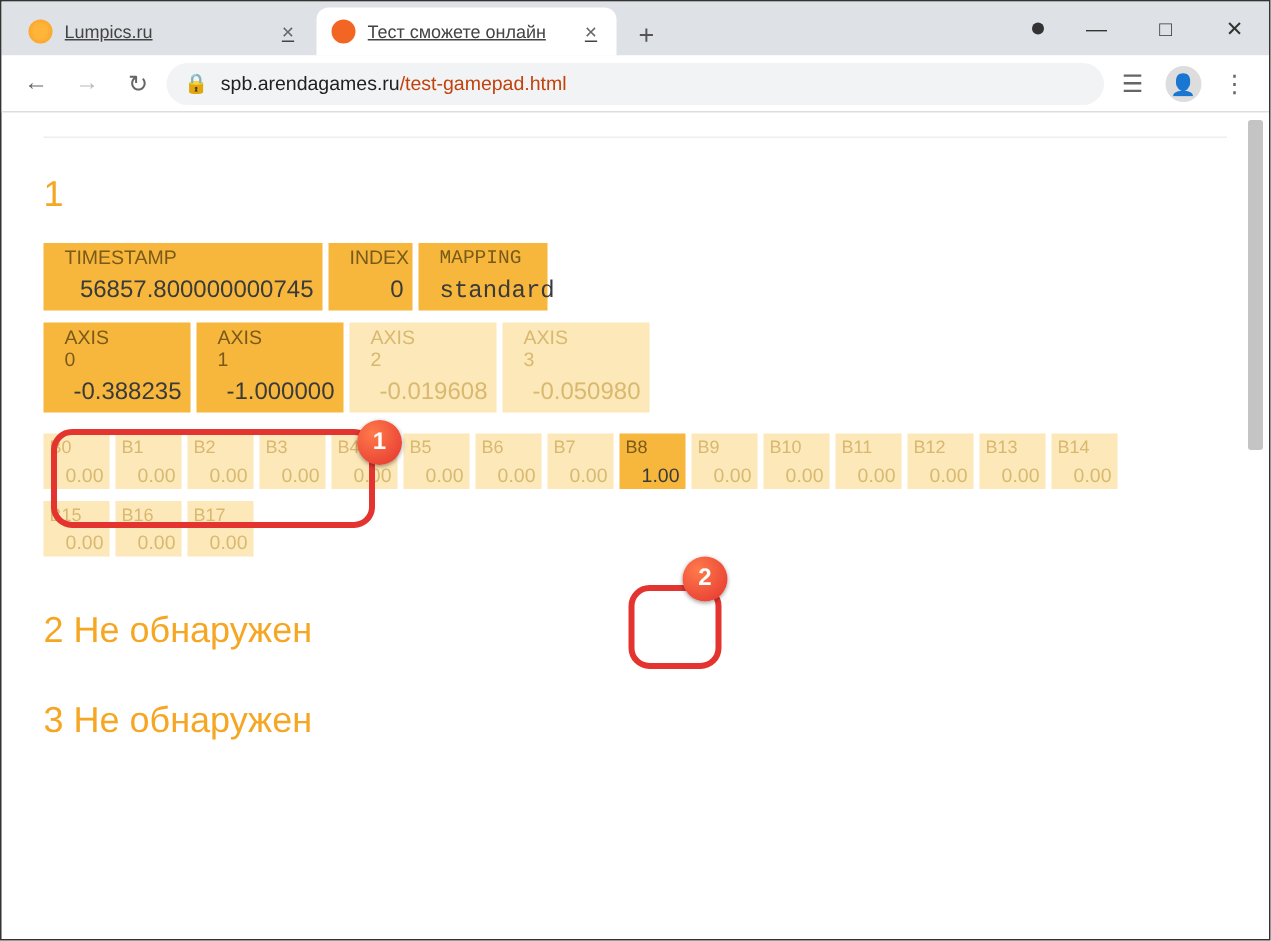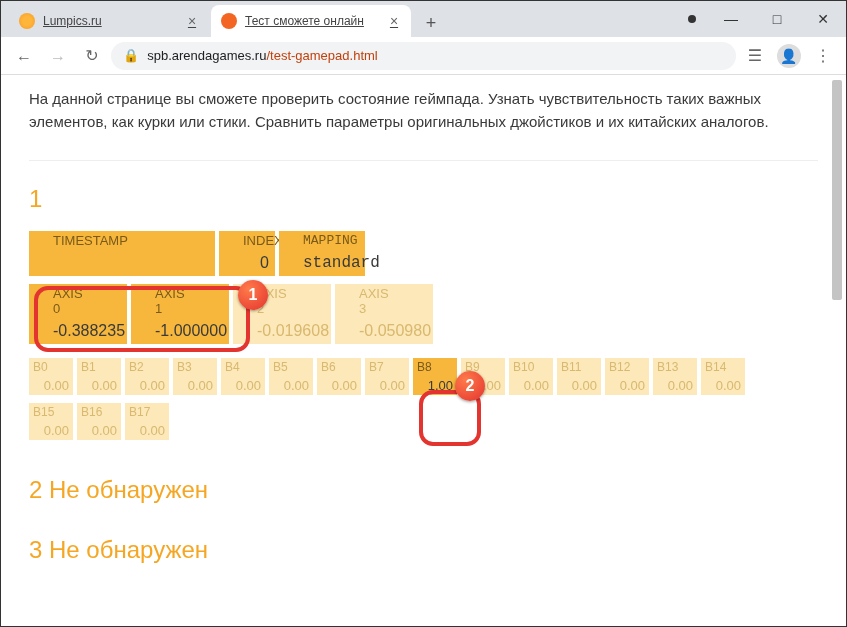--- a/index.html
+++ b/index.html
@@ -28,21 +28,21 @@
   .addr-path { color: #c2410c; margin-top: 48px; }
   .tool-icon { width: 30px; height: 30px; display: flex; align-items: center; justify-content: center; color: #666; }
   .avatar { width: 24px; height: 24px; border-radius: 50%; background: #ddd; display: flex; align-items: center; justify-content: center; font-size: 14px; }
   
   
   .page { padding: 12px 28px; position: relative; }
   .desc { font-size: 15px; color: #3a3a3a; line-height: 1.55; margin-bottom: 26px; }
   .sec-title { color: #f5a623; font-size: 24px; font-weight: 400; margin-bottom: 18px; }
   
   .row { display: flex; gap: 4px; margin-bottom: 8px; flex-wrap: wrap; }
-  .cell { display: flex; flex-direction: column; padding: 2px 6px 4px 24px; }
+  .cell { display: flex; flex-direction: column; padding: 2px 6px 4px 14px; }
   .cell-hdr { font-size: 13px; color: #7a5a1a; }
   .cell-val { font-size: 16px; color: #3a3a3a; text-align: right; margin-top: 6px; }
   
   .bright { background: #f6b73c; }
   .dim { background: #fce8b8; }
   .dim .cell-hdr { color: #d9b86f; }
   .dim .cell-val { color: #d9b86f; }
   
   .w-ts { width: 186px; }
   .w-idx { width: 56px; }
@@ -96,28 +96,28 @@
     </span>
   </div>
   <div class="tool-icon">☰</div>
   <div class="tool-icon">
       <span class="avatar">👤</span>
     </div>
   <div class="tool-icon">⋮</div>
 </div>
 
 <div class="page">
-  <p class="desc">На данной странице вы сможете проверить состояние геймпада. Узнать чувствительность таких важных элементов, как курки или стики. Сравнить параметры оригинальных джойстиков и их китайских аналогов.</p>
   <hr class="sep">
 
   <div class="sec-title">1</div>
 
   <div class="row">
     <div class="cell bright w-ts">
       <span class="cell-hdr">TIMESTAMP</span>
+      <span class="cell-val">56857.800000000745</span>
     </div>
     <div class="cell bright w-idx">
       <span class="cell-hdr">INDEX</span>
       <span class="cell-val">0</span>
     </div>
     <div class="cell bright w-map">
       <span class="cell-hdr">MAPPING</span>
       <span class="cell-val">standard</span>
     </div>
   </div>

